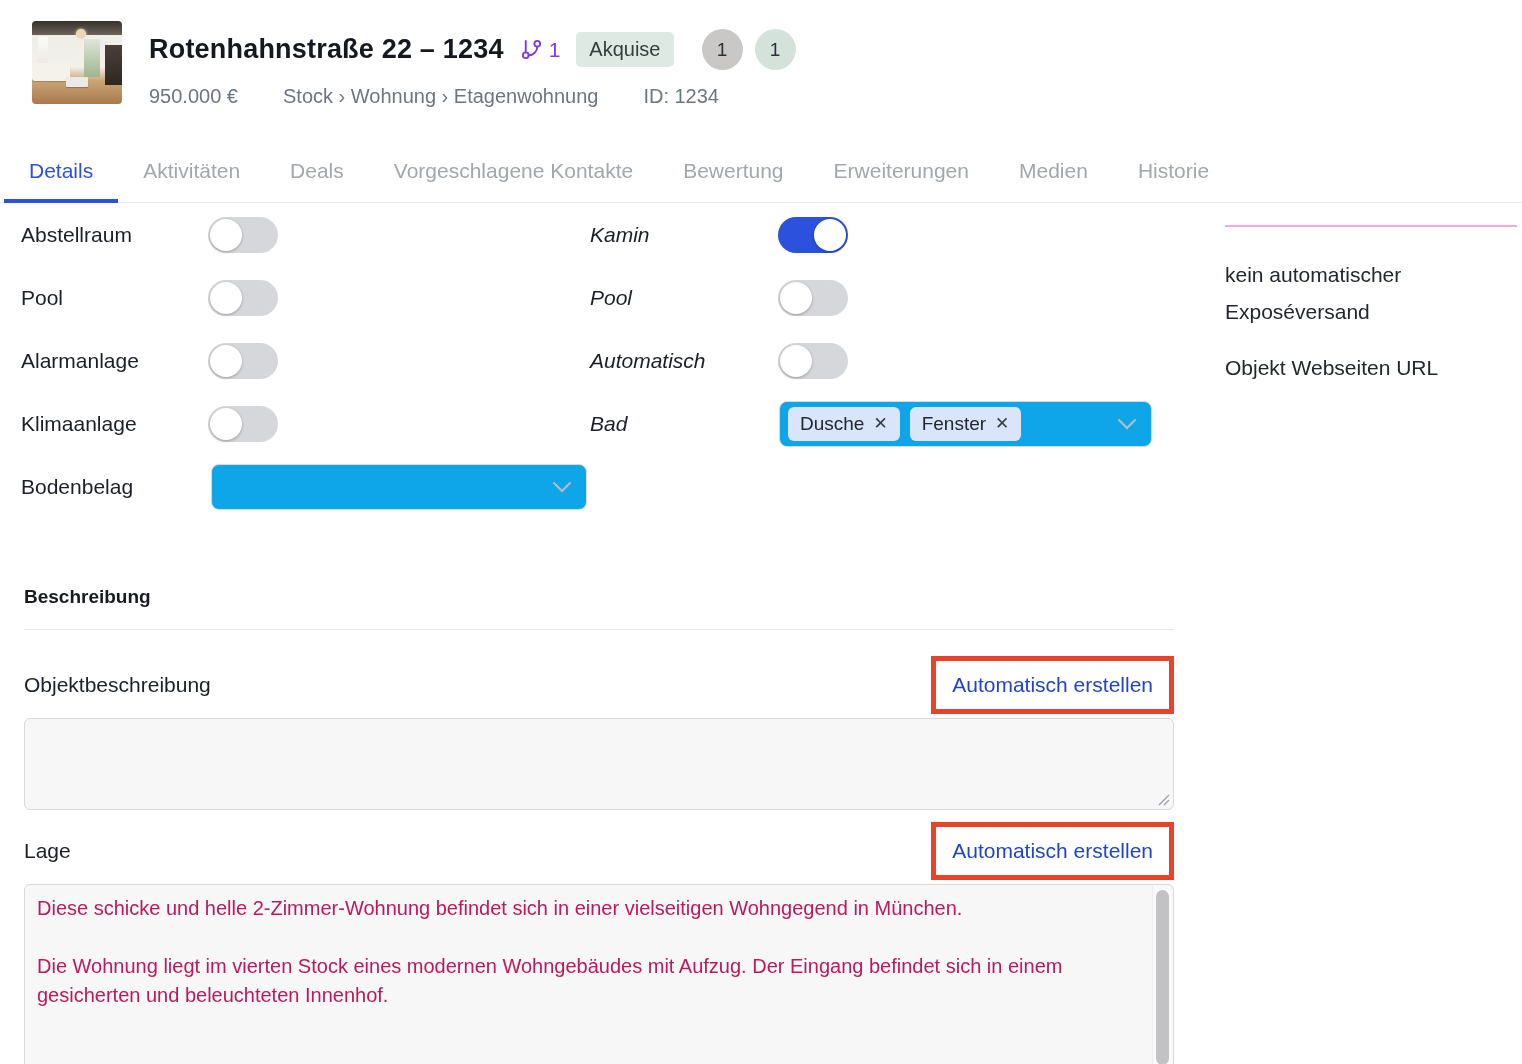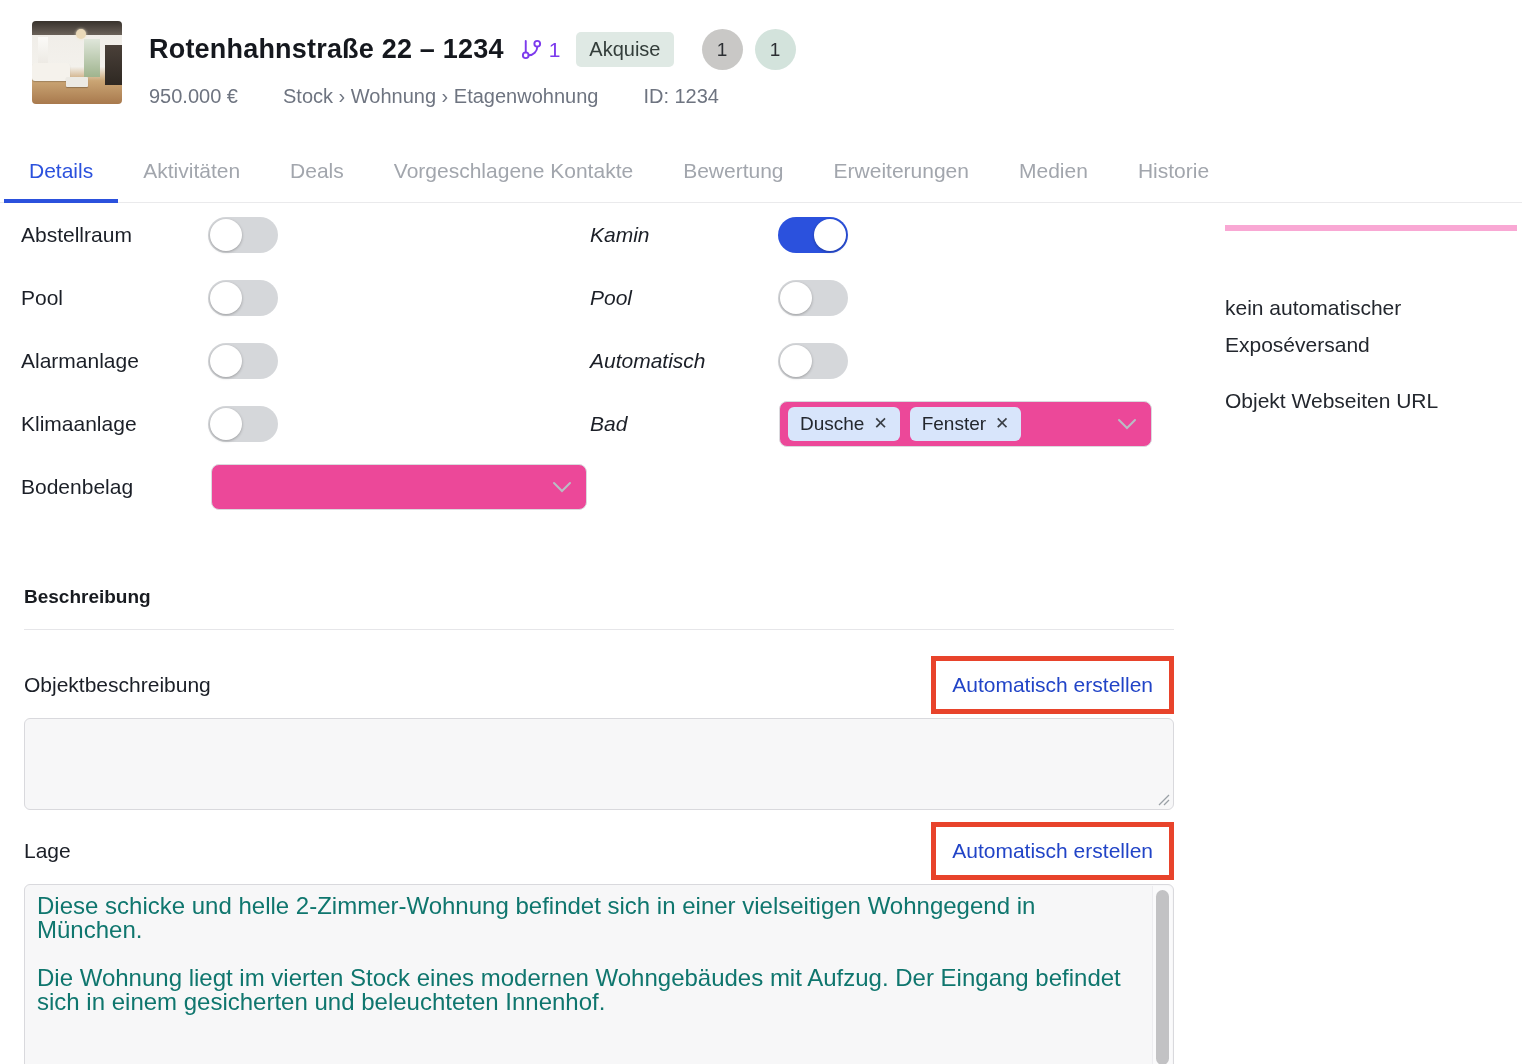--- a/index.html
+++ b/index.html
@@ -66,35 +66,35 @@
 
   .toggle { width:70px; height:36px; border-radius:18px; background:#d5d7da; position:relative; cursor:pointer; flex:0 0 auto; }
   .toggle::after {
     content:""; position:absolute; top:2px; left:2px; width:32px; height:32px;
     border-radius:50%; background:#fff; box-shadow:0 1px 3px rgba(0,0,0,.28);
   }
   .toggle.on { background:#2b51dd; }
   .toggle.on::after { left:36px; }
 
   .select {
-    height:46px; background:#ec4899; border:1px solid #dadade; border-radius:8px;
+    height:46px; background:#0ea5e9; border:1px solid #dadade; border-radius:8px;
     position:relative; display:flex; align-items:center; padding:0 32px 0 8px; cursor:pointer;
   }
   .select-bodenbelag { width:376px; margin-left:3px; }
   .select-bad { width:373px; margin-left:1px; }
   .chev { position:absolute; right:14px; top:50%; transform:translateY(-50%); }
 
   .chip {
     background:#d8e5fb; border-radius:6px; padding:6px 12px; font-size:19px; color:#23272e;
     display:flex; align-items:center; gap:9px; margin-right:10px; white-space:nowrap;
   }
   .chip-x { font-size:17px; color:#3a3f46; cursor:pointer; line-height:1; }
 
   
-  .sidebar { position:absolute; left:1225px; top:225px; width:292px; border-top:6px solid #f9a8d4; padding-top:58px; }
+  .sidebar { position:absolute; left:1225px; top:225px; width:292px; border-top:2px solid #f9a8d4; padding-top:29px; }
   .sidebar-note { font-size:21px; color:#23272e; line-height:37px; width:240px; }
   .sidebar-url { font-size:21px; color:#23272e; margin-top:26px; }
 
   
   .description { position:absolute; left:24px; top:586px; width:1150px; }
   .desc-heading { font-size:19px; font-weight:700; color:#181b20; }
   .desc-divider { border-bottom:1px solid #e6e6e9; margin-top:21px; }
   .desc-row { display:flex; justify-content:space-between; align-items:center; margin-top:26px; }
   .desc-row.second { margin-top:12px; }
   .desc-label { font-size:21px; color:#1b1f27; }
@@ -102,21 +102,21 @@
   .auto-link { color:#2144c7; font-size:21px; cursor:pointer; white-space:nowrap; }
 
   .textarea {
     background:#f7f7f8; border:1px solid #d9d9dd; border-radius:6px;
     width:1150px; position:relative; overflow:hidden;
   }
   .textarea-empty { height:92px; margin-top:4px; }
   .resize-handle { position:absolute; right:3px; bottom:3px; cursor:nwse-resize; }
   .textarea-lage { height:200px; margin-top:4px; }
   .textarea-text {
-    padding:9px 40px 9px 12px; font-size:24px; line-height:24px; color:#0f766e;
+    padding:9px 40px 9px 12px; font-size:20px; line-height:29px; color:#be185d;
     white-space:pre-wrap;
   }
   .sb-track { position:absolute; top:1px; right:1px; bottom:1px; width:20px; background:#fafafb; border-left:1px solid #ededf0; border-radius:0 5px 5px 0; }
   .sb-thumb { position:absolute; top:4px; right:3px; width:13px; height:175px; background:#c2c2c4; border-radius:7px; cursor:grab; }
 </style>
 </head>
 <body>
 
 <div class="header">
   <div class="thumb">

